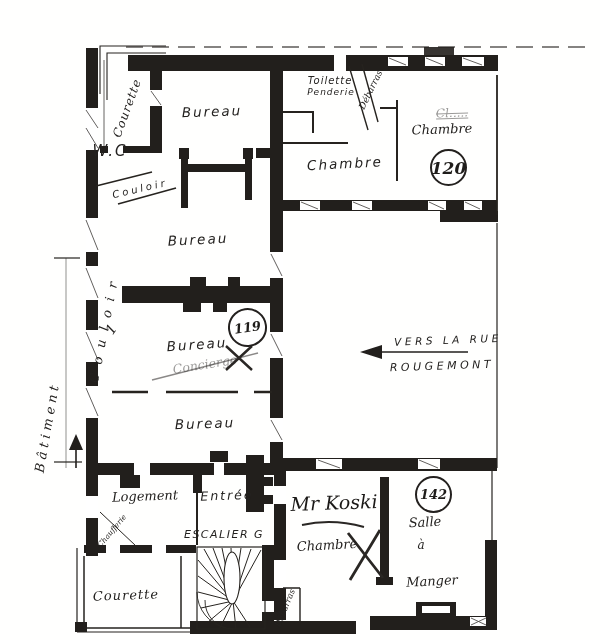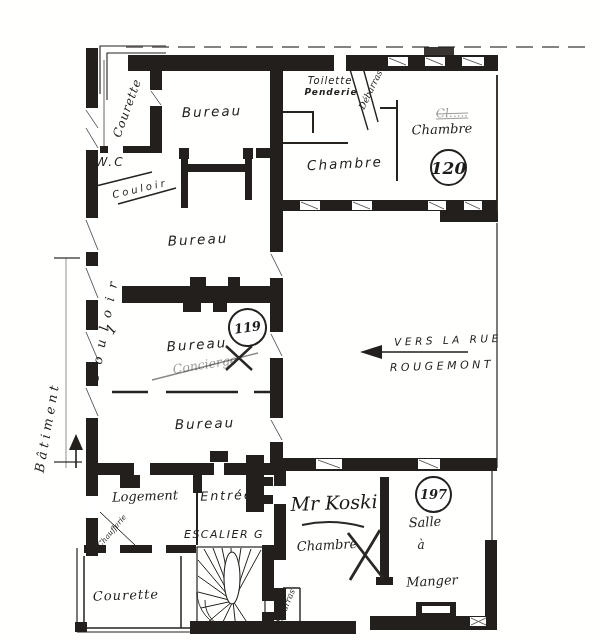--- a/index.html
+++ b/index.html
@@ -185,30 +185,30 @@
     <g stroke="#2a2724" fill="none">
       <path d="M226 346 L252 370 M252 346 L226 370" stroke-width="2.4"></path>
       <path d="M348 533 L383 578 M380 530 L350 580" stroke-width="2.8"></path>
       <path d="M152 380 L258 353" stroke-width="1.4" opacity=".55"></path>
       <path d="M302 525 Q332 518 364 527" stroke-width="2"></path>
     </g>
   </svg>
 
   <span class="lbl hand" style="left:127px;top:108px;font-size:12px;letter-spacing:1px;transform:translate(-50%,-50%) rotate(-70deg);">Courette</span>
 
-  <span class="lbl print" style="left:110px;top:162px;font-size:12px;transform:translate(-50%,-50%);">W.C</span>
+  <span class="lbl print" style="left:110px;top:151px;font-size:15px;transform:translate(-50%,-50%);">W.C</span>
 
   <span class="lbl print" style="left:140px;top:189px;font-size:10px;letter-spacing:3px;transform:translate(-50%,-50%) rotate(-13deg);">Couloir</span>
 
   <span class="lbl hand" style="left:104px;top:328px;font-size:13px;letter-spacing:9px;transform:translate(-50%,-50%) rotate(-79deg);">Couloir</span>
 
   <span class="lbl print" style="left:212px;top:112px;font-size:13.5px;transform:translate(-50%,-50%) rotate(-2deg);">Bureau</span>
 
   <span class="lbl print" style="left:330px;top:81px;font-size:10px;letter-spacing:1px;transform:translate(-50%,-50%);">Toilette</span>
-  <span class="lbl print" style="left:331px;top:92px;font-size:9px;letter-spacing:1px;transform:translate(-50%,-50%);font-weight:bold;">Penderie</span>
+  <span class="lbl print" style="left:331px;top:92px;font-size:9px;letter-spacing:1px;transform:translate(-50%,-50%);">Penderie</span>
 
   <span class="lbl hand" style="left:371px;top:90px;font-size:9px;transform:translate(-50%,-50%) rotate(-64deg);">Débarras</span>
 
   <span class="lbl print" style="left:345px;top:164px;font-size:13.5px;transform:translate(-50%,-50%) rotate(-3deg);">Chambre</span>
 
   <span class="lbl hand faint struck" style="left:452px;top:113px;font-size:12px;transform:translate(-50%,-50%) rotate(-2deg);">Cl.....</span>
 
   <span class="lbl hand" style="left:442px;top:129px;font-size:13px;transform:translate(-50%,-50%) rotate(-2deg);">Chambre</span>
 
   <div class="circle-num" style="left:430px;top:149px;width:33px;height:33px;font-size:17px;">120</div>
@@ -236,21 +236,21 @@
   <span class="lbl print" style="left:224px;top:534px;font-size:11px;letter-spacing:1.5px;transform:translate(-50%,-50%);">ESCALIER  G</span>
 
   <span class="lbl hand" style="left:112px;top:531px;font-size:7.5px;transform:translate(-50%,-50%) rotate(-50deg);">Chaufferie</span>
 
   <span class="lbl hand" style="left:126px;top:595px;font-size:13px;letter-spacing:1px;transform:translate(-50%,-50%) rotate(-2deg);">Courette</span>
 
   <span class="lbl hand" style="left:334px;top:503px;font-size:19px;color:#1b1917;transform:translate(-50%,-50%) rotate(-2deg);">Mr Koski</span>
 
   <span class="lbl hand" style="left:327px;top:545px;font-size:13px;transform:translate(-50%,-50%) rotate(-3deg);">Chambre</span>
 
-  <div class="circle-num" style="left:415px;top:476px;width:33px;height:33px;font-size:13px;">197</div>
+  <div class="circle-num" style="left:415px;top:476px;width:33px;height:33px;font-size:13px;">142</div>
 
   <span class="lbl hand" style="left:425px;top:522px;font-size:13px;transform:translate(-50%,-50%) rotate(-3deg);">Salle</span>
   <span class="lbl hand" style="left:421px;top:545px;font-size:12px;transform:translate(-50%,-50%);">à</span>
   <span class="lbl hand" style="left:432px;top:581px;font-size:13px;transform:translate(-50%,-50%) rotate(-3deg);">Manger</span>
 
   <span class="lbl hand" style="left:285px;top:608px;font-size:8.5px;transform:translate(-50%,-50%) rotate(-68deg);">Débarras</span>
 
 </div>
 
 </body></html>

